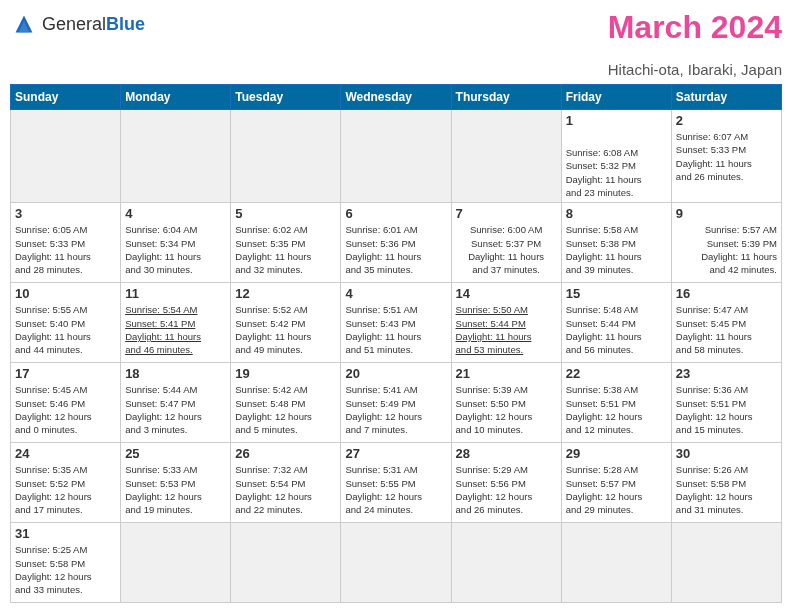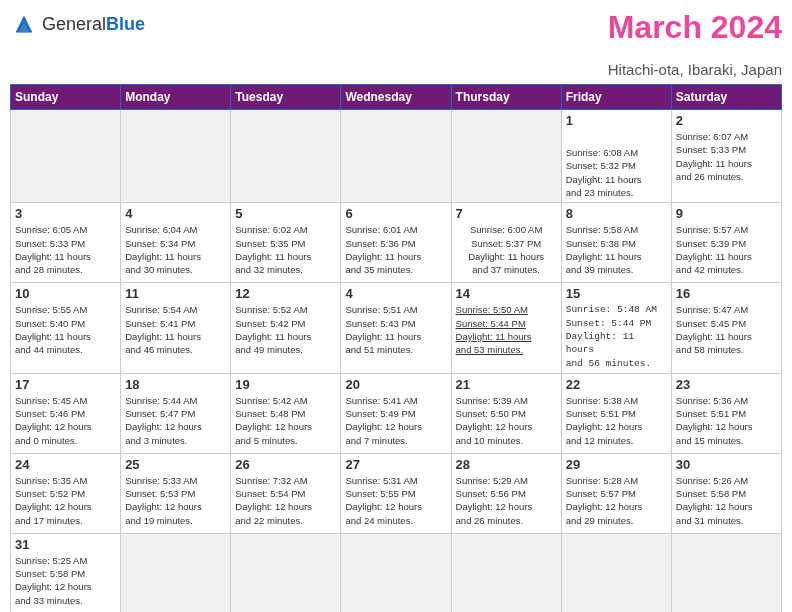--- a/index.html
+++ b/index.html
@@ -38,21 +38,21 @@
       font-size: 15px;
       color: #555;
       margin-top: 16px;
     }
     .calendar-table {
       width: 100%;
       border-collapse: collapse;
       border: 1px solid #ccc;
     }
     .calendar-table th {
-      background: #701a75;
+      background: #0369a1;
       color: #fff;
       font-size: 12px;
       font-weight: bold;
       padding: 5px 4px;
       text-align: left;
       border: 1px solid #1a6abf;
     }
     .calendar-table td {
       border: 1px solid #ccc;
       vertical-align: top;
@@ -173,37 +173,37 @@
         </td>
         <td>
           <span class="day-number">8</span>
           <div class="day-info" style="white-space: pre-line;">Sunrise: 5:58 AM
 Sunset: 5:38 PM
 Daylight: 11 hours
 and 39 minutes.</div>
         </td>
         <td>
           <span class="day-number">9</span>
-          <div class="day-info" style="white-space: pre-line;">Sunrise: 5:57 AM
+          <div class="day-info" style="white-space: pre-line; text-align: right;">Sunrise: 5:57 AM
 Sunset: 5:39 PM
 Daylight: 11 hours
 and 42 minutes.</div>
         </td>
       </tr>
       <tr class="week-row">
         <td>
           <span class="day-number">10</span>
           <div class="day-info" style="white-space: pre-line;">Sunrise: 5:55 AM
 Sunset: 5:40 PM
 Daylight: 11 hours
 and 44 minutes.</div>
         </td>
         <td>
           <span class="day-number">11</span>
-          <div class="day-info" style="white-space: pre-line;">Sunrise: 5:54 AM
+          <div class="day-info" style="white-space: pre-line; text-decoration: underline;">Sunrise: 5:54 AM
 Sunset: 5:41 PM
 Daylight: 11 hours
 and 46 minutes.</div>
         </td>
         <td>
           <span class="day-number">12</span>
           <div class="day-info" style="white-space: pre-line;">Sunrise: 5:52 AM
 Sunset: 5:42 PM
 Daylight: 11 hours
 and 49 minutes.</div>
@@ -217,21 +217,21 @@
         </td>
         <td>
           <span class="day-number">14</span>
           <div class="day-info" style="white-space: pre-line; text-decoration: underline;">Sunrise: 5:50 AM
 Sunset: 5:44 PM
 Daylight: 11 hours
 and 53 minutes.</div>
         </td>
         <td>
           <span class="day-number">15</span>
-          <div class="day-info" style="white-space: pre-line; font-family: Liberation Mono, monospace;">Sunrise: 5:48 AM
+          <div class="day-info" style="white-space: pre-line;">Sunrise: 5:48 AM
 Sunset: 5:44 PM
 Daylight: 11 hours
 and 56 minutes.</div>
         </td>
         <td>
           <span class="day-number">16</span>
           <div class="day-info" style="white-space: pre-line;">Sunrise: 5:47 AM
 Sunset: 5:45 PM
 Daylight: 11 hours
 and 58 minutes.</div>

